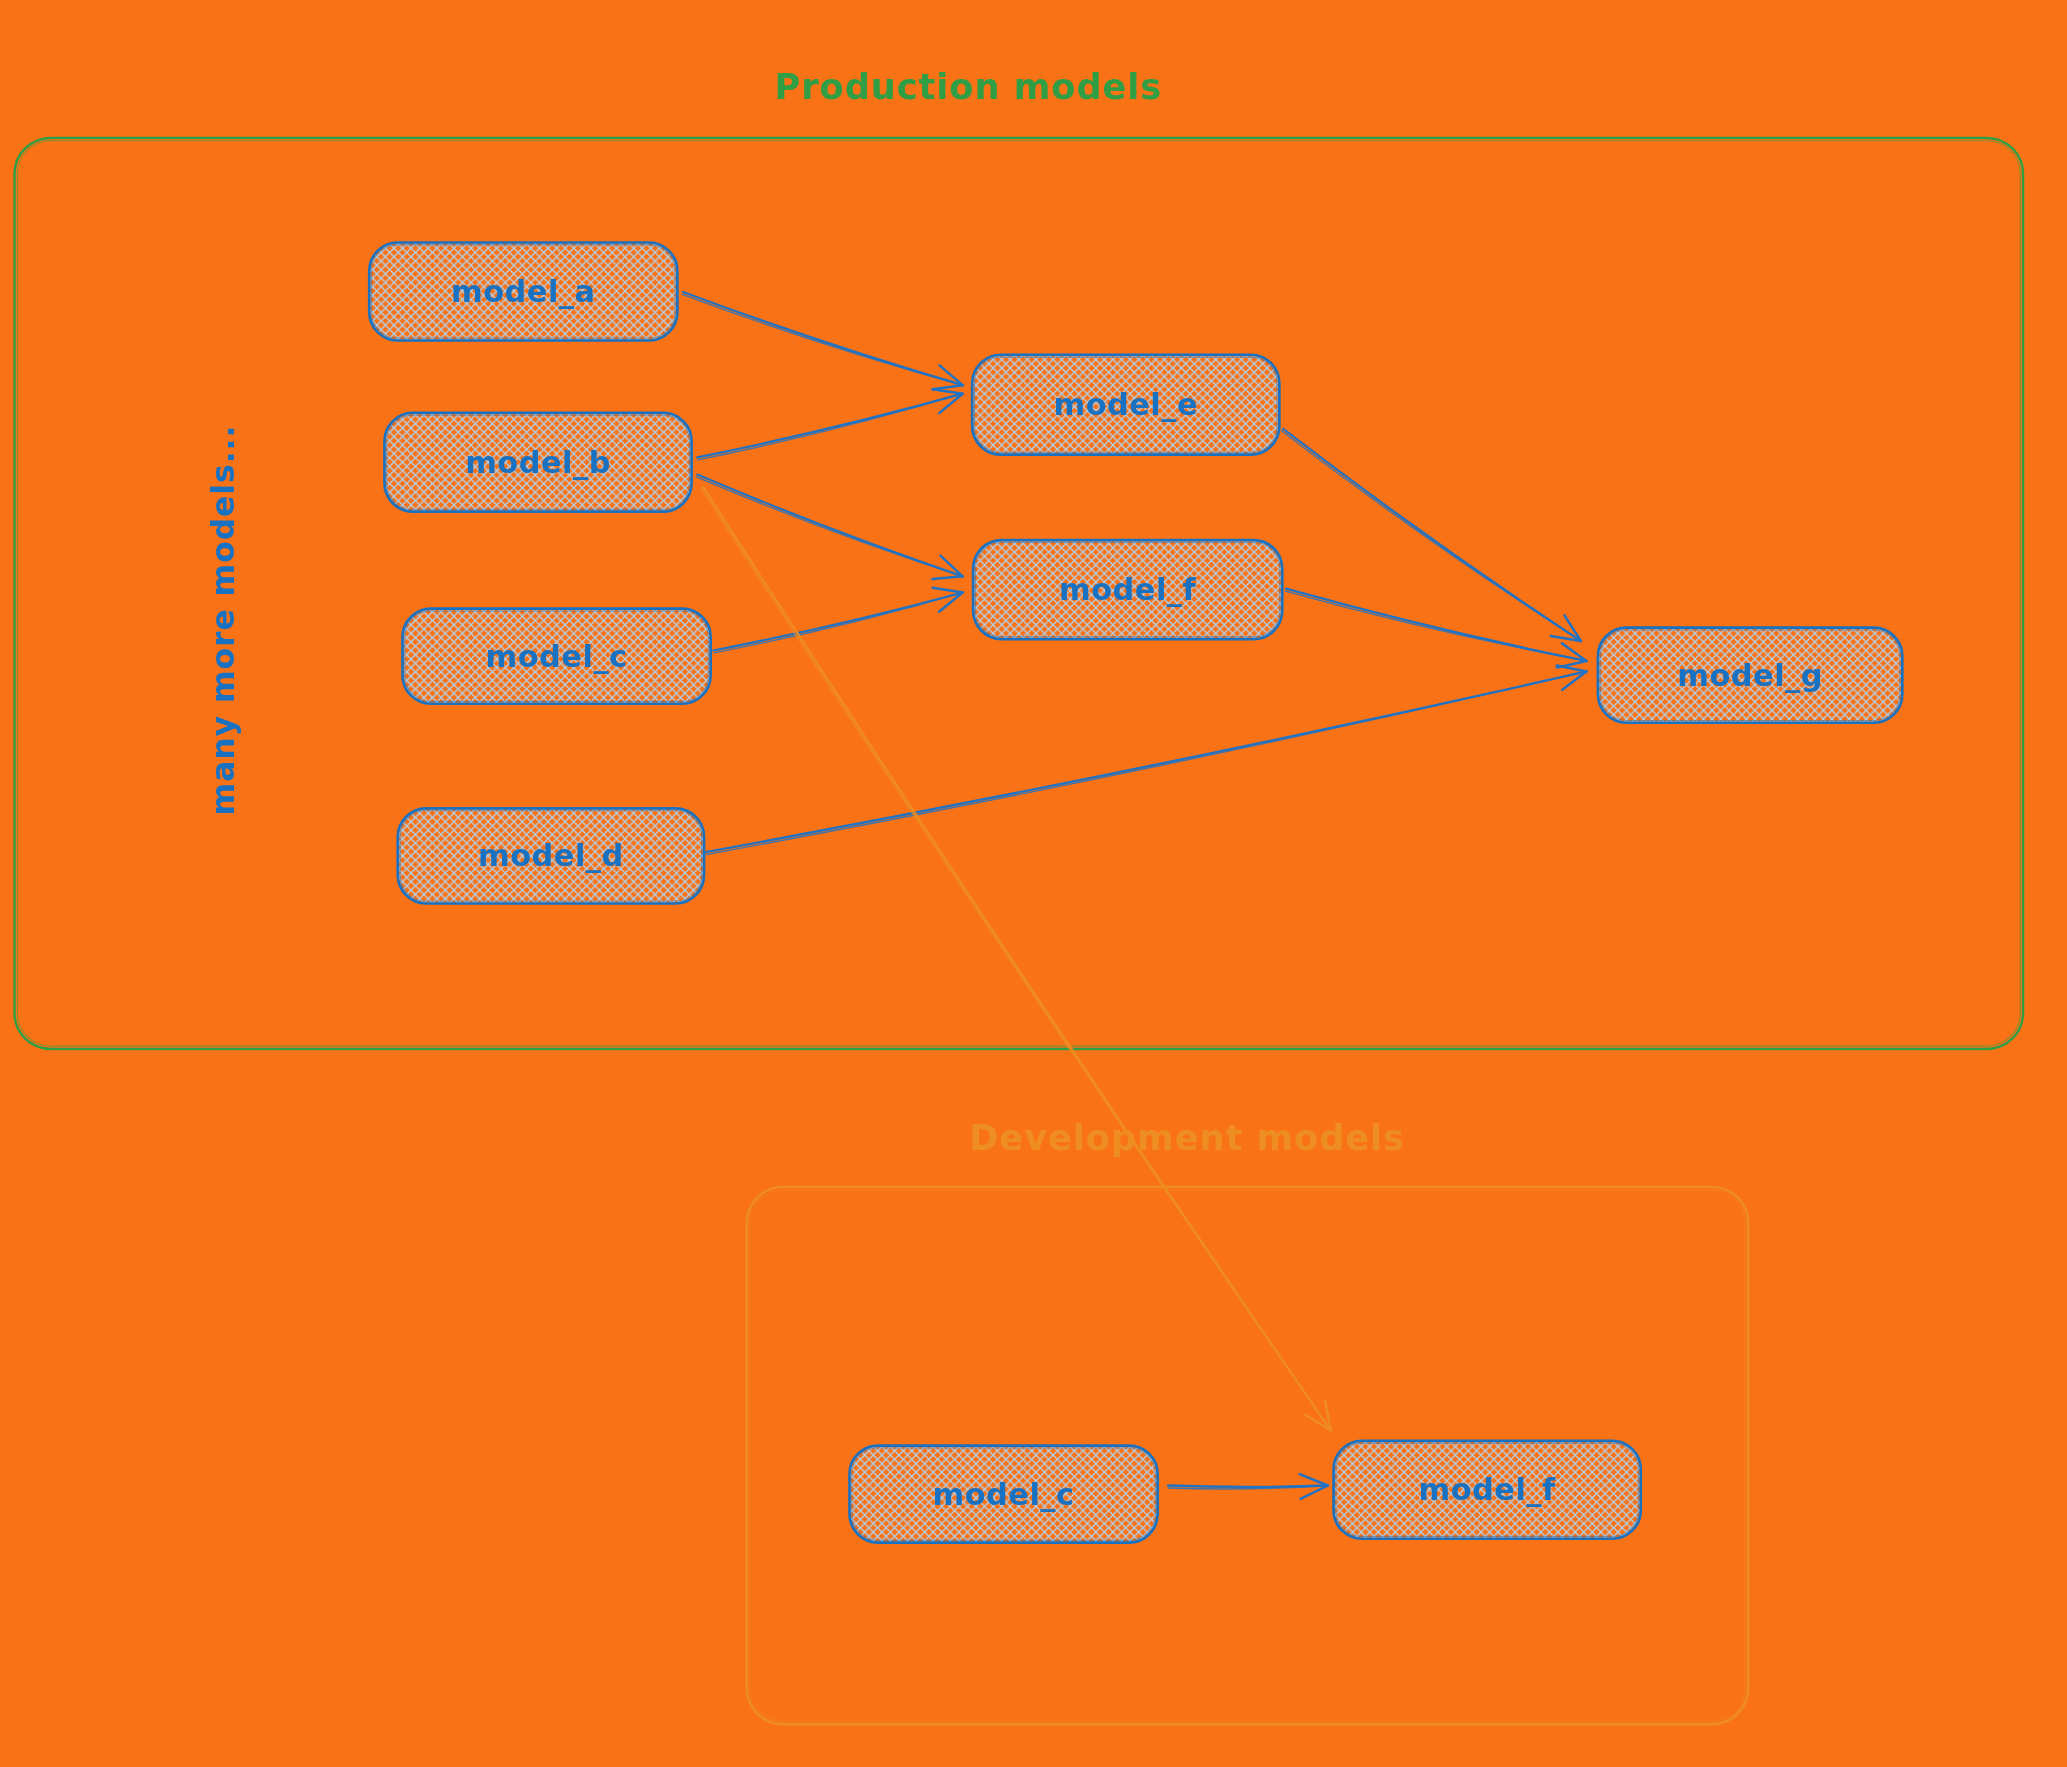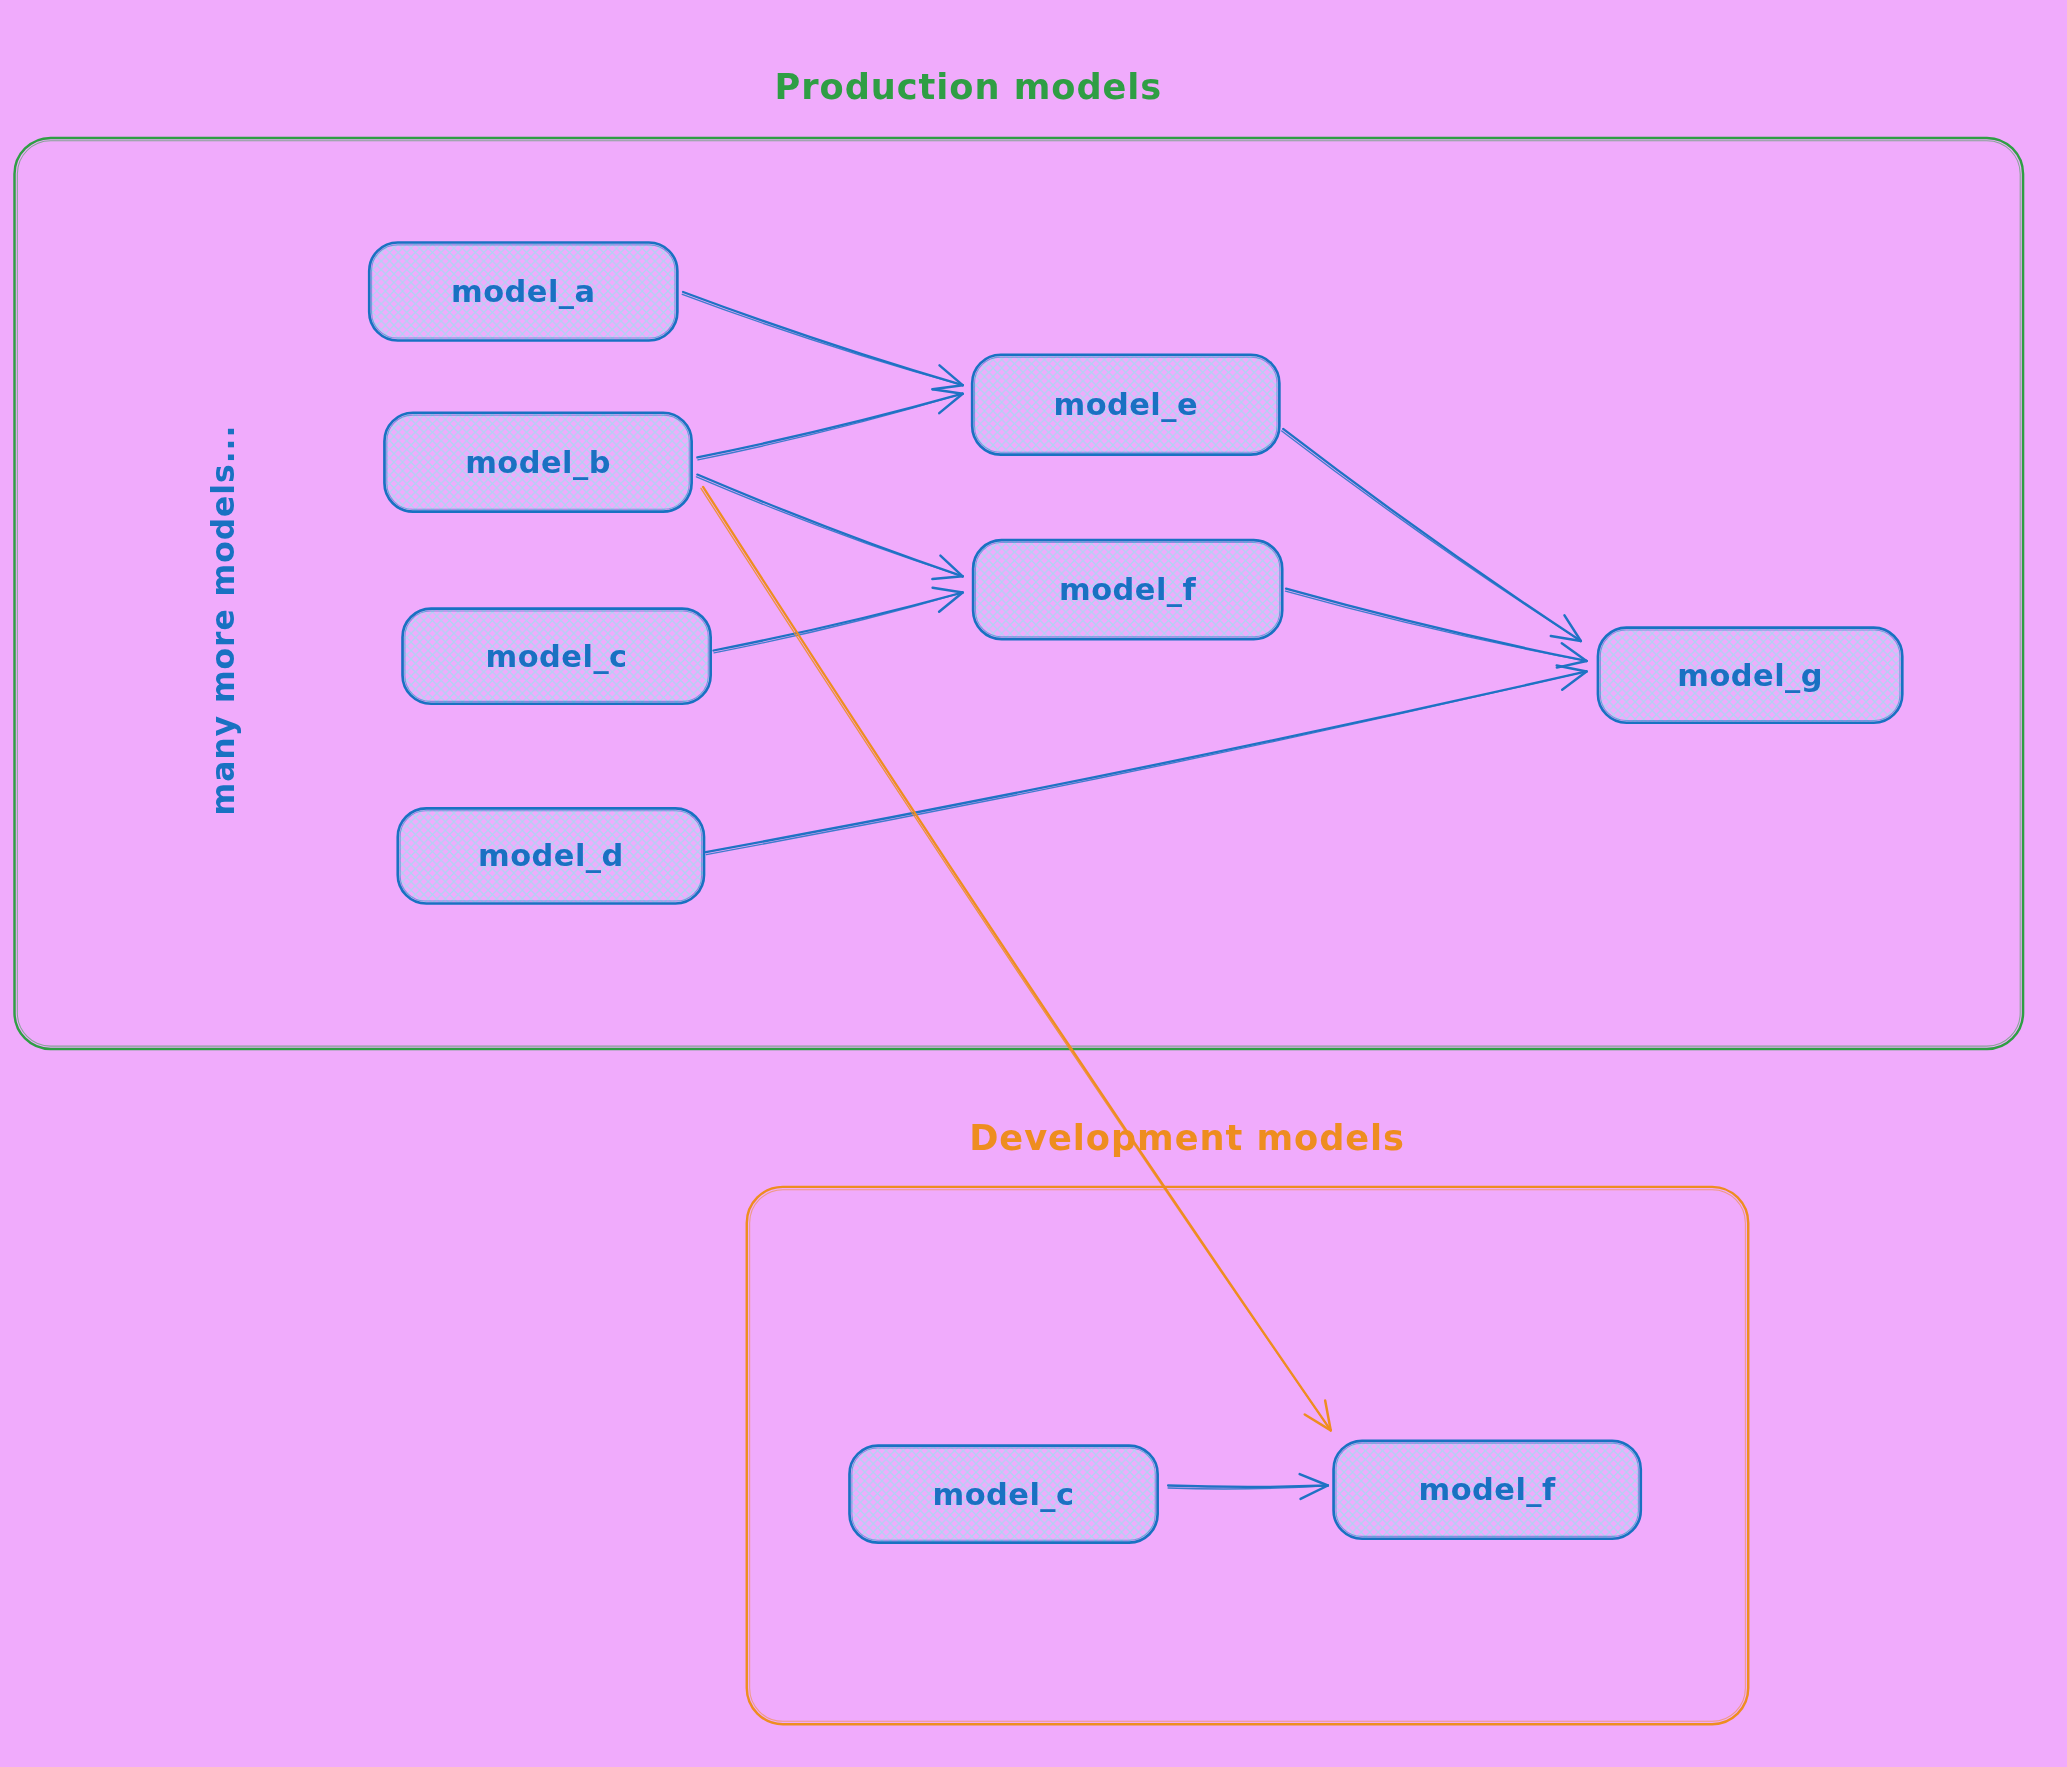--- a/index.html
+++ b/index.html
@@ -1,20 +1,20 @@
 <!DOCTYPE html>
 <html style="font-size:15px"><head>
 <meta charset="utf-8">
 <style>
   html, body { margin: 0; padding: 0; background: #ffffff; }
   .canvas {
     position: relative;
     width: 2068px;
     height: 1767px;
-    background: #f0abfc;
+    background: #f97316;
     overflow: hidden;
     font-family: "DejaVu Sans", sans-serif;
   }
   .canvas svg { position: absolute; left: 0; top: 0; }
   .title {
     font-family: "DejaVu Sans", cursive;
     font-size: 37px;
     font-weight: 600;
     letter-spacing: 1px;
   }

